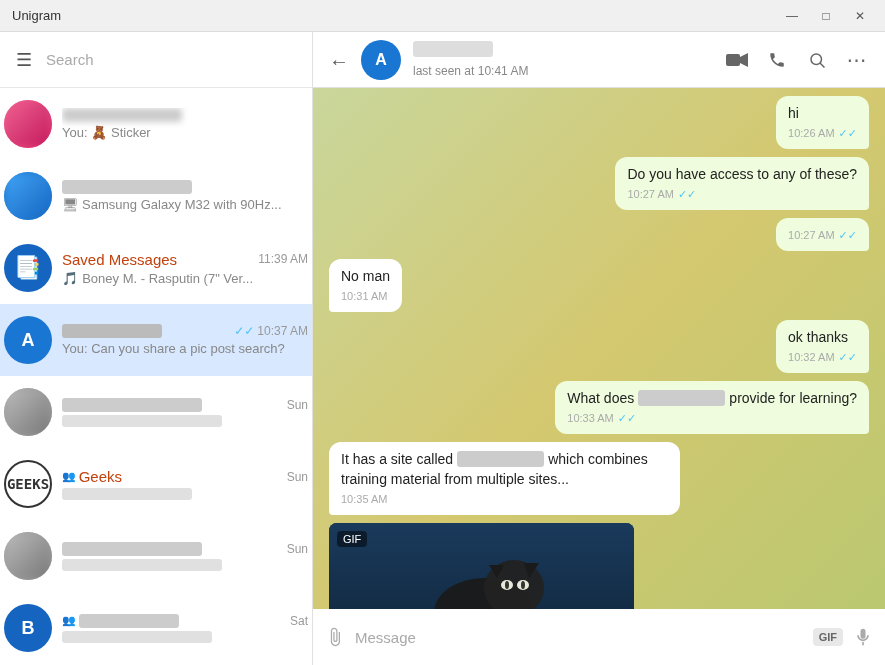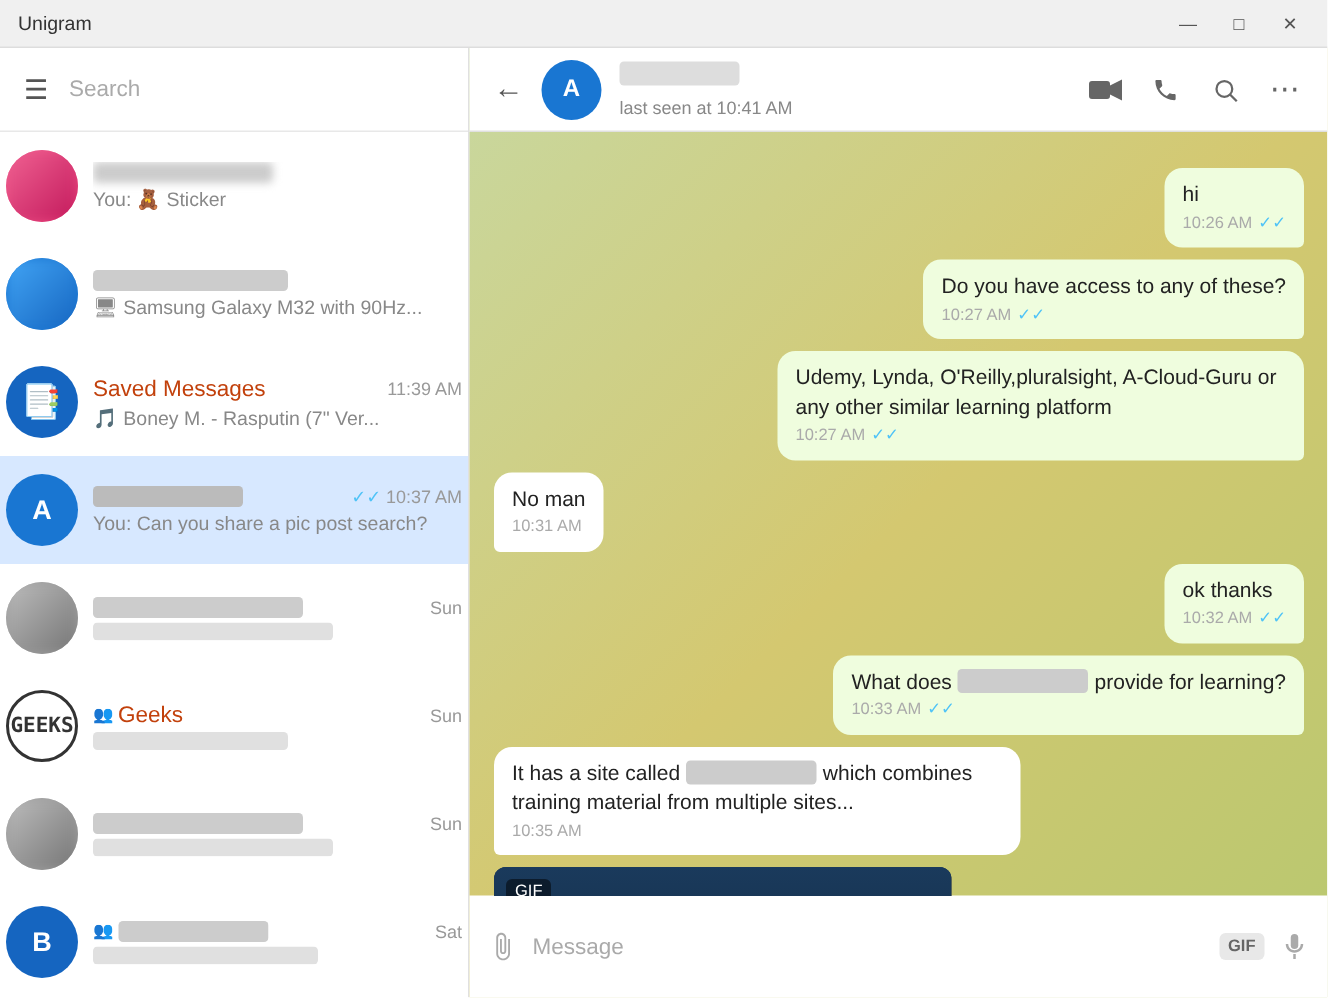--- a/index.html
+++ b/index.html
@@ -193,21 +193,21 @@
       height: 24px;
       display: flex;
       align-items: center;
       justify-content: center;
     }
 
     
     .messages-area {
       flex: 1;
       overflow-y: auto;
-      padding: 24px 16px;
+      padding: 8px 16px;
       display: flex;
       flex-direction: column;
       gap: 4px;
     }
 
     .message-row {
       display: flex;
       margin-bottom: 4px;
     }
     .message-row.sent { justify-content: flex-end; }
@@ -276,21 +276,21 @@
       height: 100%;
       background: linear-gradient(180deg, #2a4a6b 0%, #3a5a8b 50%, #1a2a3b 100%);
       position: relative;
       display: flex;
       align-items: flex-end;
       justify-content: center;
     }
 
     
     .message-input-area {
-      height: 68px;
+      height: 56px;
       background: #fff;
       display: flex;
       align-items: center;
       padding: 0 12px;
       gap: 10px;
       flex-shrink: 0;
     }
     .attach-btn, .voice-btn, .gif-btn {
       color: #aaa;
       font-size: 20px;
@@ -516,21 +516,20 @@
           <div class="message-text">Do you have access to any of these?</div>
           <div class="message-meta">
             <span class="message-time">10:27 AM</span>
             <span class="check-mark">✓✓</span>
           </div>
         </div>
       </div>
 
       <div class="message-row sent">
         <div class="message-bubble sent">
-          <div class="message-text">Udemy, Lynda, O'Reilly,pluralsight, A-Cloud-Guru or any other similar learning platform</div>
           <div class="message-meta">
             <span class="message-time">10:27 AM</span>
             <span class="check-mark">✓✓</span>
           </div>
         </div>
       </div>
 
       <div class="message-row received">
         <div class="message-bubble received">
           <div class="message-text">No man</div>

